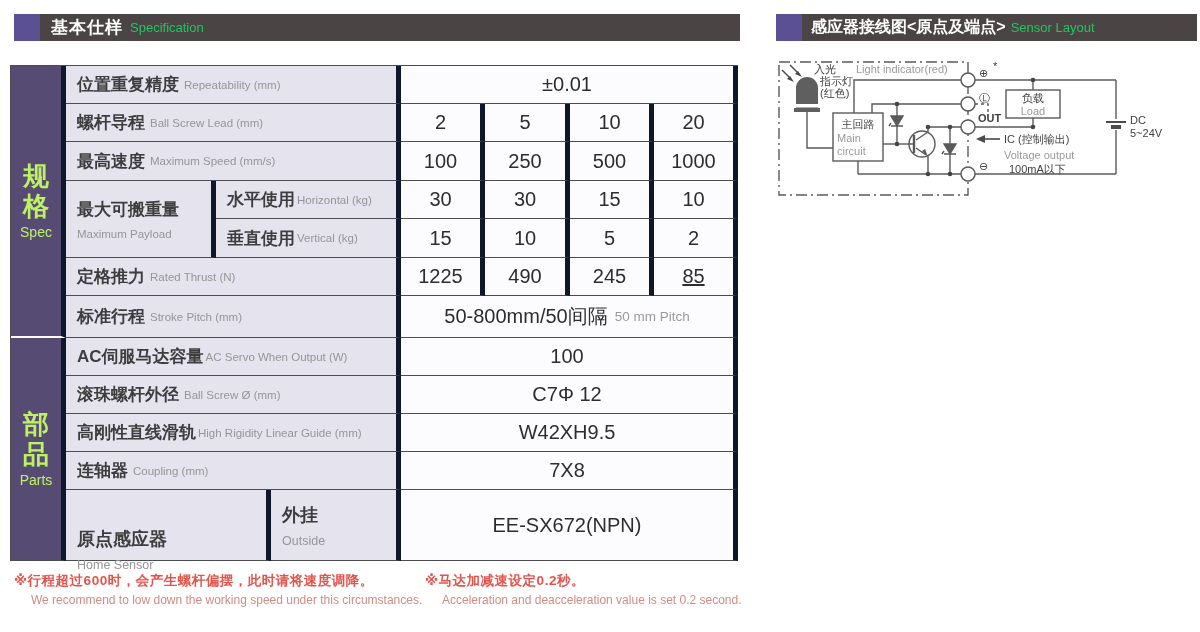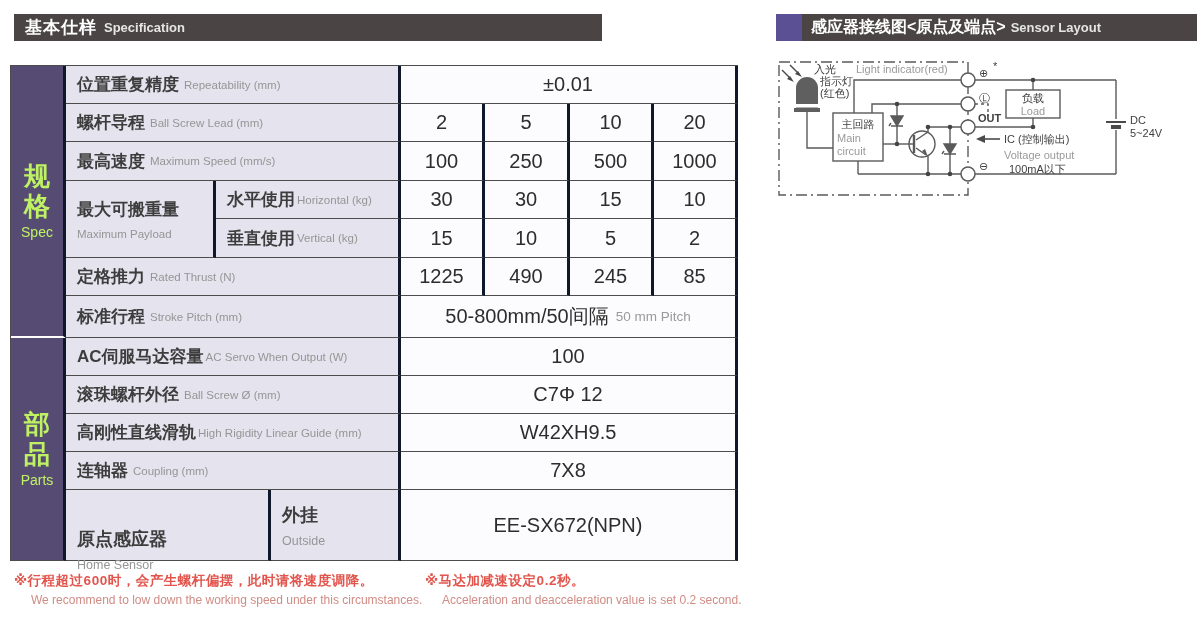--- a/index.html
+++ b/index.html
@@ -3,27 +3,27 @@
 <meta charset="utf-8">
 <style>
   html,body{margin:0;padding:0;background:#fff;}
   #canvas{position:relative;width:1200px;height:632px;background:#ffffff;overflow:hidden;
           font-family:"Liberation Sans","DejaVu Sans",sans-serif;}
   
   .hdr{position:absolute;top:14px;height:27px;display:flex;align-items:stretch;}
   .hdr-sq{width:26px;background:#5b5094;}
   .hdr-bar{flex:1;background:#4a4544;color:#fff;display:flex;align-items:center;padding-left:11px;gap:7px;}
   .hdr-zh{font-size:17px;font-weight:700;letter-spacing:1px;}
-  .hdr-en{font-size:13px;font-weight:700;color:#e5e5e5;}
+  .hdr-en{font-size:13px;font-weight:400;color:#22c55e;}
   
   .spec-table{position:absolute;left:10px;top:65px;display:grid;
     grid-template-columns:55px 150px 55px 130px 84px 85px 84px 84px;
     grid-template-rows:38px 38px 39px 38px 39px 38px 42px 38px 38px 38px 38px 71px;
     border-top:1px solid #4c4c4c;border-left:1px solid #4c4c4c;}
-  .cell{border-right:3px solid #0f172a;border-bottom:1px solid #4c4c4c;
+  .cell{border-right:5px solid #0f172a;border-bottom:1px solid #4c4c4c;
         display:flex;align-items:center;box-sizing:border-box;min-width:0;}
   .lbl{background:#e4e3ee;padding-left:11px;gap:5px;}
   .val{background:#fcfcfe;justify-content:center;font-size:20px;color:#2d2d2d;gap:7px;}
   .zh{font-size:17px;font-weight:700;color:#3d3d3d;white-space:nowrap;}
   .en{font-size:11.5px;color:#969696;white-space:nowrap;}
   .col{flex-direction:column;align-items:flex-start;justify-content:center;}
   .col .en{margin-top:2px;}
   .side{background:#564b72;color:#bef264;flex-direction:column;justify-content:center;align-items:center;}
   .side-gap{border-bottom:2px solid #ffffff;}
   .side-zh{font-size:26px;font-weight:700;width:1.15em;word-break:break-all;text-align:center;line-height:1.12;}
@@ -36,21 +36,21 @@
   
   .diagram{position:absolute;left:776px;top:56px;width:424px;height:152px;}
   .dg-txt{fill:#3f3f3f;font-size:11px;font-family:"Liberation Sans","DejaVu Sans",sans-serif;}
   .dg-gray{fill:#9a9a9a;}
 </style>
 </head>
 <body>
 
 <div id="canvas">
 
-  <div class="hdr" style="left:14px;width:588px;flex-direction:column;">
+  <div class="hdr" style="left:14px;width:726px;">
     <div class="hdr-sq"></div>
     <div class="hdr-bar">
       <span class="hdr-zh">基本仕样</span>
       <span class="hdr-en">Specification</span>
     </div>
   </div>
 
   <div class="hdr" style="left:776px;width:421px;">
     <div class="hdr-sq"></div>
     <div class="hdr-bar" style="padding-left:9px;gap:5px;">
@@ -116,21 +116,21 @@
     <div class="cell val" style="grid-area:5/7/6/8;">5</div>
     <div class="cell val" style="grid-area:5/8/6/9;">2</div>
 
     <div class="cell lbl" style="grid-area:6/2/7/5;">
       <span class="zh">定格推力</span>
       <span class="en">Rated Thrust (N)</span>
     </div>
     <div class="cell val" style="grid-area:6/5/7/6;">1225</div>
     <div class="cell val" style="grid-area:6/6/7/7;">490</div>
     <div class="cell val" style="grid-area:6/7/7/8;">245</div>
-    <div class="cell val" style="grid-area:6/8/7/9;">85</div>
+    <div class="cell val" style="grid-area:6/8/7/9;text-decoration:underline;">85</div>
 
     <div class="cell lbl" style="grid-area:7/2/8/5;">
       <span class="zh">标准行程</span>
       <span class="en">Stroke Pitch (mm)</span>
     </div>
     <div class="cell val" style="grid-area:7/5/8/9;">
       <span>50-800mm/50间隔</span>
       <span class="pitch-en">50 mm Pitch</span>
     </div>
 

